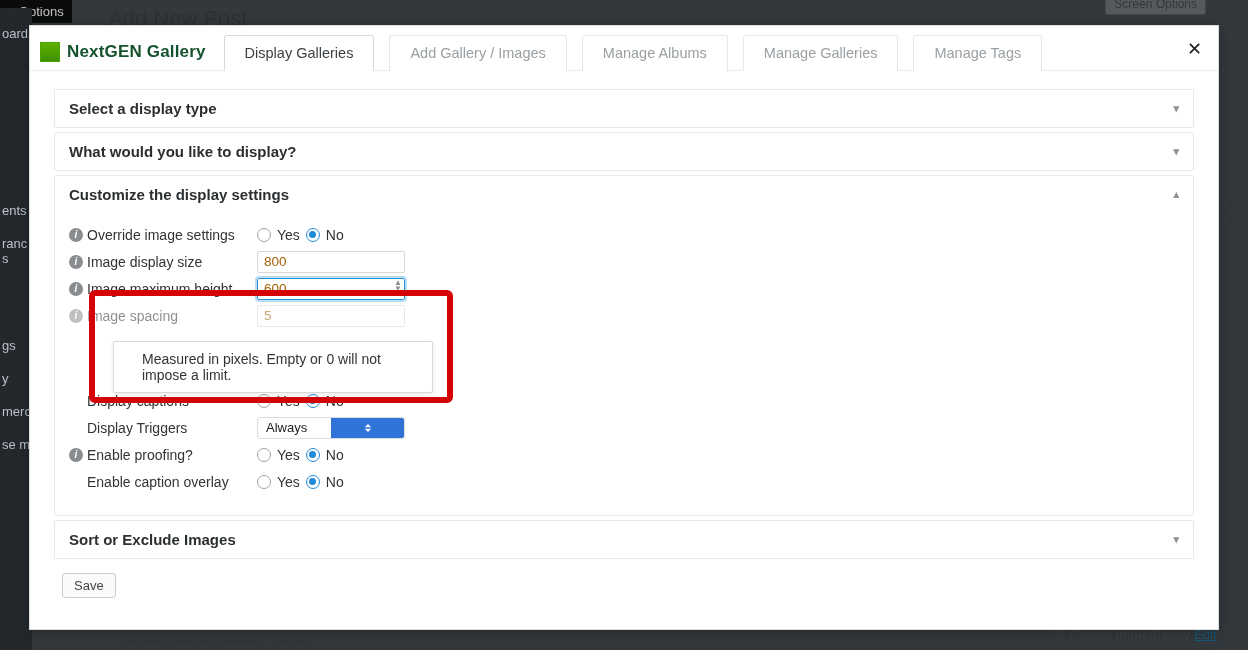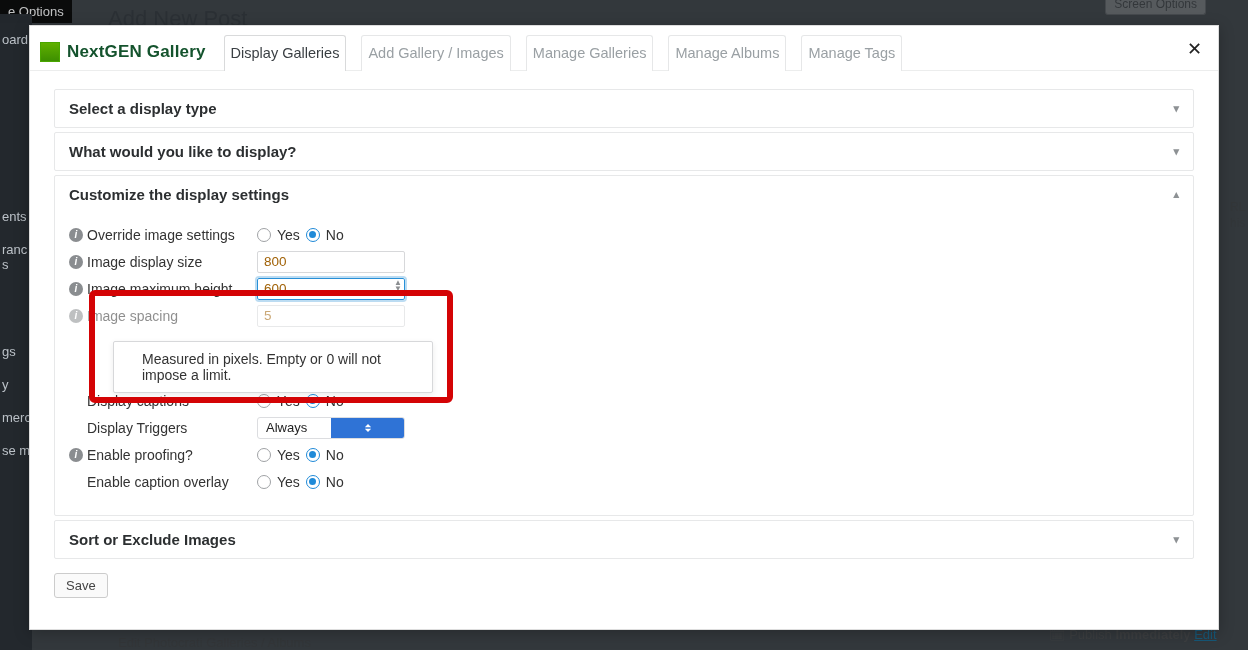--- a/index.html
+++ b/index.html
@@ -1,38 +1,38 @@
 <!DOCTYPE html>
 <html><head>
 <meta charset="utf-8">
 <style>
   * { box-sizing: border-box; margin: 0; padding: 0; }
   html, body { width: 1248px; height: 650px; font-family: -apple-system, BlinkMacSystemFont, "Segoe UI", Arial, sans-serif; overflow: hidden; }
   body { background: #f1f1f1; position: relative; }
 
   
   .wp-backdrop { position: absolute; inset: 0; background: #23282d; opacity: .92; }
-  .wp-sidebar { position:absolute; left:0; top:14px; bottom:0; width:32px; background:#23282d; opacity:.98; }
+  .wp-sidebar { position:absolute; left:0; top:8px; bottom:0; width:32px; background:#23282d; opacity:.98; }
   .wp-sidebar .frag { color:#bfc5cb; font-size:13px; padding-left:2px; padding-right:2px; white-space:nowrap; overflow:hidden; }
   .wp-sidebar .sp { height:18px; }
   .wp-content-title { position:absolute; left:108px; top:6px; color:#23282d; font-size:22px; font-weight:500; opacity:.45; }
   .wp-options { position:absolute; left:0; top:0; background:#000; color:#e2e2e2; font-size:13px; padding:4px 8px; opacity:.8; }
   .screen-options { position:absolute; right:42px; top:-6px; opacity:.18; color:#333; font-size:12px; border:1px solid #999; border-top:none; padding:3px 8px; background:#f5f5f5; border-radius:0 0 3px 3px;}
   .wp-publish-bar { position:absolute; left:1049px; right:12px; bottom:3px; height:20px; color:#444; font-size:13px; opacity:.55; }
   .wp-publish-bar a { color:#0073aa; text-decoration:underline; }
   .wp-edit-line { position:absolute; left:118px; bottom:0px; font-size:13px; color:#333; opacity:.42; }
   .wp-right-frag { position:absolute; right:0; top:200px; width:18px; font-size:12px; color:#333; opacity:.35; line-height:1.3; }
 
   
   .modal { position:absolute; left:29px; top:25px; right:29px; bottom:20px; background:#fff; border:1px solid #ddd; box-shadow:0 3px 14px rgba(0,0,0,.25); overflow:hidden; }
   .modal-header { display:flex; align-items:center; padding:8px 14px 0 10px; border-bottom:1px solid #eceded; position:relative; height:45px; }
   .ngg-logo { width:20px; height:20px; background:linear-gradient(180deg,#60b000 0%, #3d8f00 100%); border:1px solid #4aa600; margin-right:7px; }
   .ngg-title { font-size:17px; font-weight:600; color:#14532d; margin-right:18px; letter-spacing:.01em; }
   .tabs { display:flex; gap:15px; }
-  .tab { border:1px solid #e6e7e8; border-bottom:none; padding:9px 6px 10px; border-radius:3px 3px 0 0; font-size:14.5px; color:#9aa0a4; background:#fff; position:relative; top:1px; cursor:pointer; }
+  .tab { border:1px solid #e6e7e8; border-bottom:none; padding:9px 20px 10px; border-radius:3px 3px 0 0; font-size:14.5px; color:#9aa0a4; background:#fff; position:relative; top:1px; cursor:pointer; }
   .tab.active { color:#3a3f43; border-color:#d9dadb; background:#fff; }
   .tab.active::after { content:""; position:absolute; left:0; right:0; bottom:-1px; height:2px; background:#fff; }
   .close-btn { position:absolute; right:16px; top:12px; font-size:18px; color:#222; cursor:pointer; }
 
   .modal-body { padding:18px 24px 10px 24px; height:calc(100% - 45px); overflow:auto; }
   .acc { border:1px solid #e7e8e9; border-radius:2px; margin-bottom:4px; background:#fff; }
   .acc-head { display:flex; justify-content:space-between; align-items:center; padding:10px 14px; font-size:15px; font-weight:700; color:#2c2f31; cursor:pointer;gap:14px; }
   .chev { font-size:11px; color:#8d9194; }
   .acc-body { padding:6px 14px 18px 14px; font-size:14px; color:#333; }
 
@@ -50,21 +50,21 @@
   .select-ctl .caret svg { width:8px; height:8px; fill:#fff; }
 
   .radio { display:inline-flex; align-items:center; gap:6px; font-size:14px; }
   .rdot { width:14px; height:14px; border:1.5px solid #9fa2a5; border-radius:50%; display:inline-flex; align-items:center; justify-content:center; }
   .rdot.sel { border-color:#1f8ad8; }
   .rdot.sel::after { content:""; width:7px; height:7px; background:#1f8ad8; border-radius:50%; }
 
   .tooltip-box { position:absolute; left:83px; top:315px; width:320px; background:#fff; border:1px solid #d7d8da; border-radius:2px; padding:9px 28px; font-size:14px; color:#333; box-shadow:0 2px 6px rgba(0,0,0,.08); z-index:5; }
   .red-rect { position:absolute; left:59px; top:264px; width:364px; height:113px; border:6px solid #d40305; border-radius:6px; z-index:6; pointer-events:none; }
 
-  .save-btn { border:1px solid #ccc; background:#fafafa; color:#444; font-size:13px; padding:4px 11px; border-radius:3px; cursor:pointer; margin-top:10px; }
+  .save-btn { border:1px solid #ccc; background:#fafafa; color:#444; font-size:13px; padding:4px 11px; border-radius:3px; cursor:pointer; margin-top:10px;margin-left:8px; }
 
   .acc + .acc { margin-top:3px; }
 </style>
 </head>
 <body>
 
 <div class="wp-backdrop"></div>
 <div class="wp-options">e Options</div>
 <div class="wp-content-title">Add New Post</div>
 <div class="screen-options">Screen Options</div>
@@ -105,22 +105,22 @@
 <div class="wp-right-frag">RL
 his</div>
 
 <div class="modal">
   <div class="modal-header">
     <div class="ngg-logo"></div>
     <div class="ngg-title">NextGEN Gallery</div>
     <div class="tabs">
       <div class="tab active">Display Galleries</div>
       <div class="tab">Add Gallery / Images</div>
+      <div class="tab">Manage Albums</div>
       <div class="tab">Manage Galleries</div>
-      <div class="tab">Manage Albums</div>
       <div class="tab">Manage Tags</div>
     </div>
     <div class="close-btn">✕</div>
   </div>
 
   <div class="modal-body">
     <div class="acc">
       <div class="acc-head">
           <span>Select a display type</span>
           <span class="chev">▾</span>

